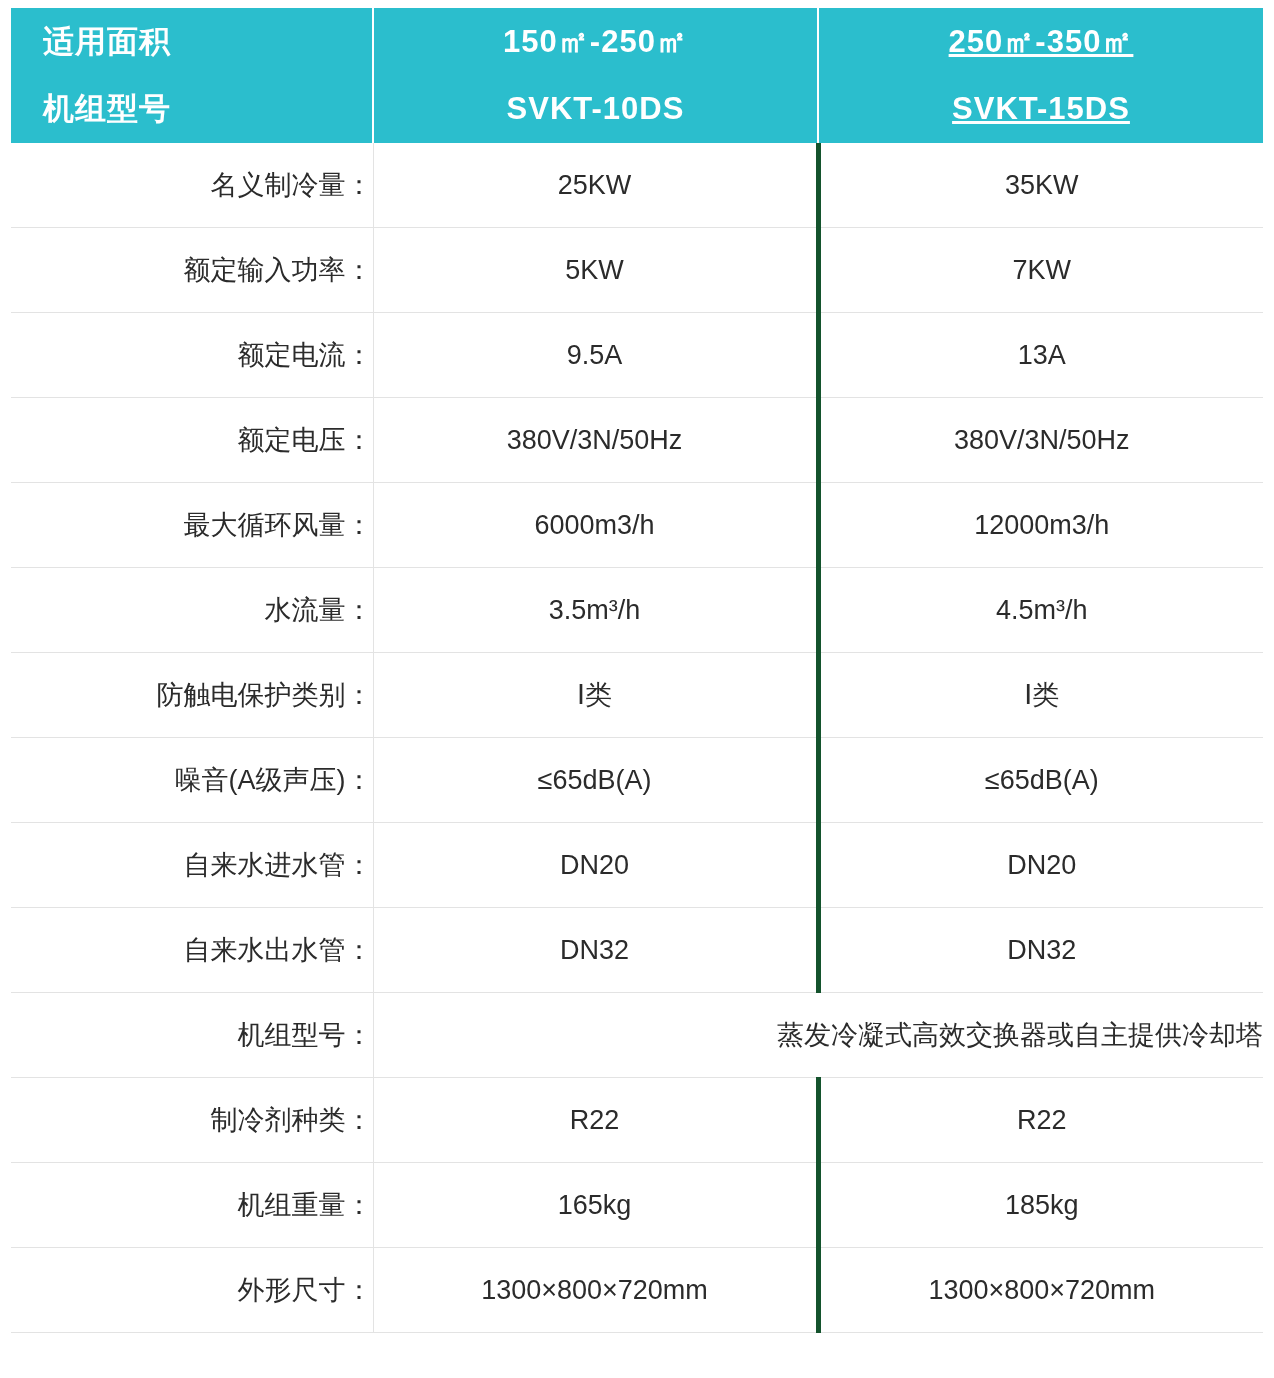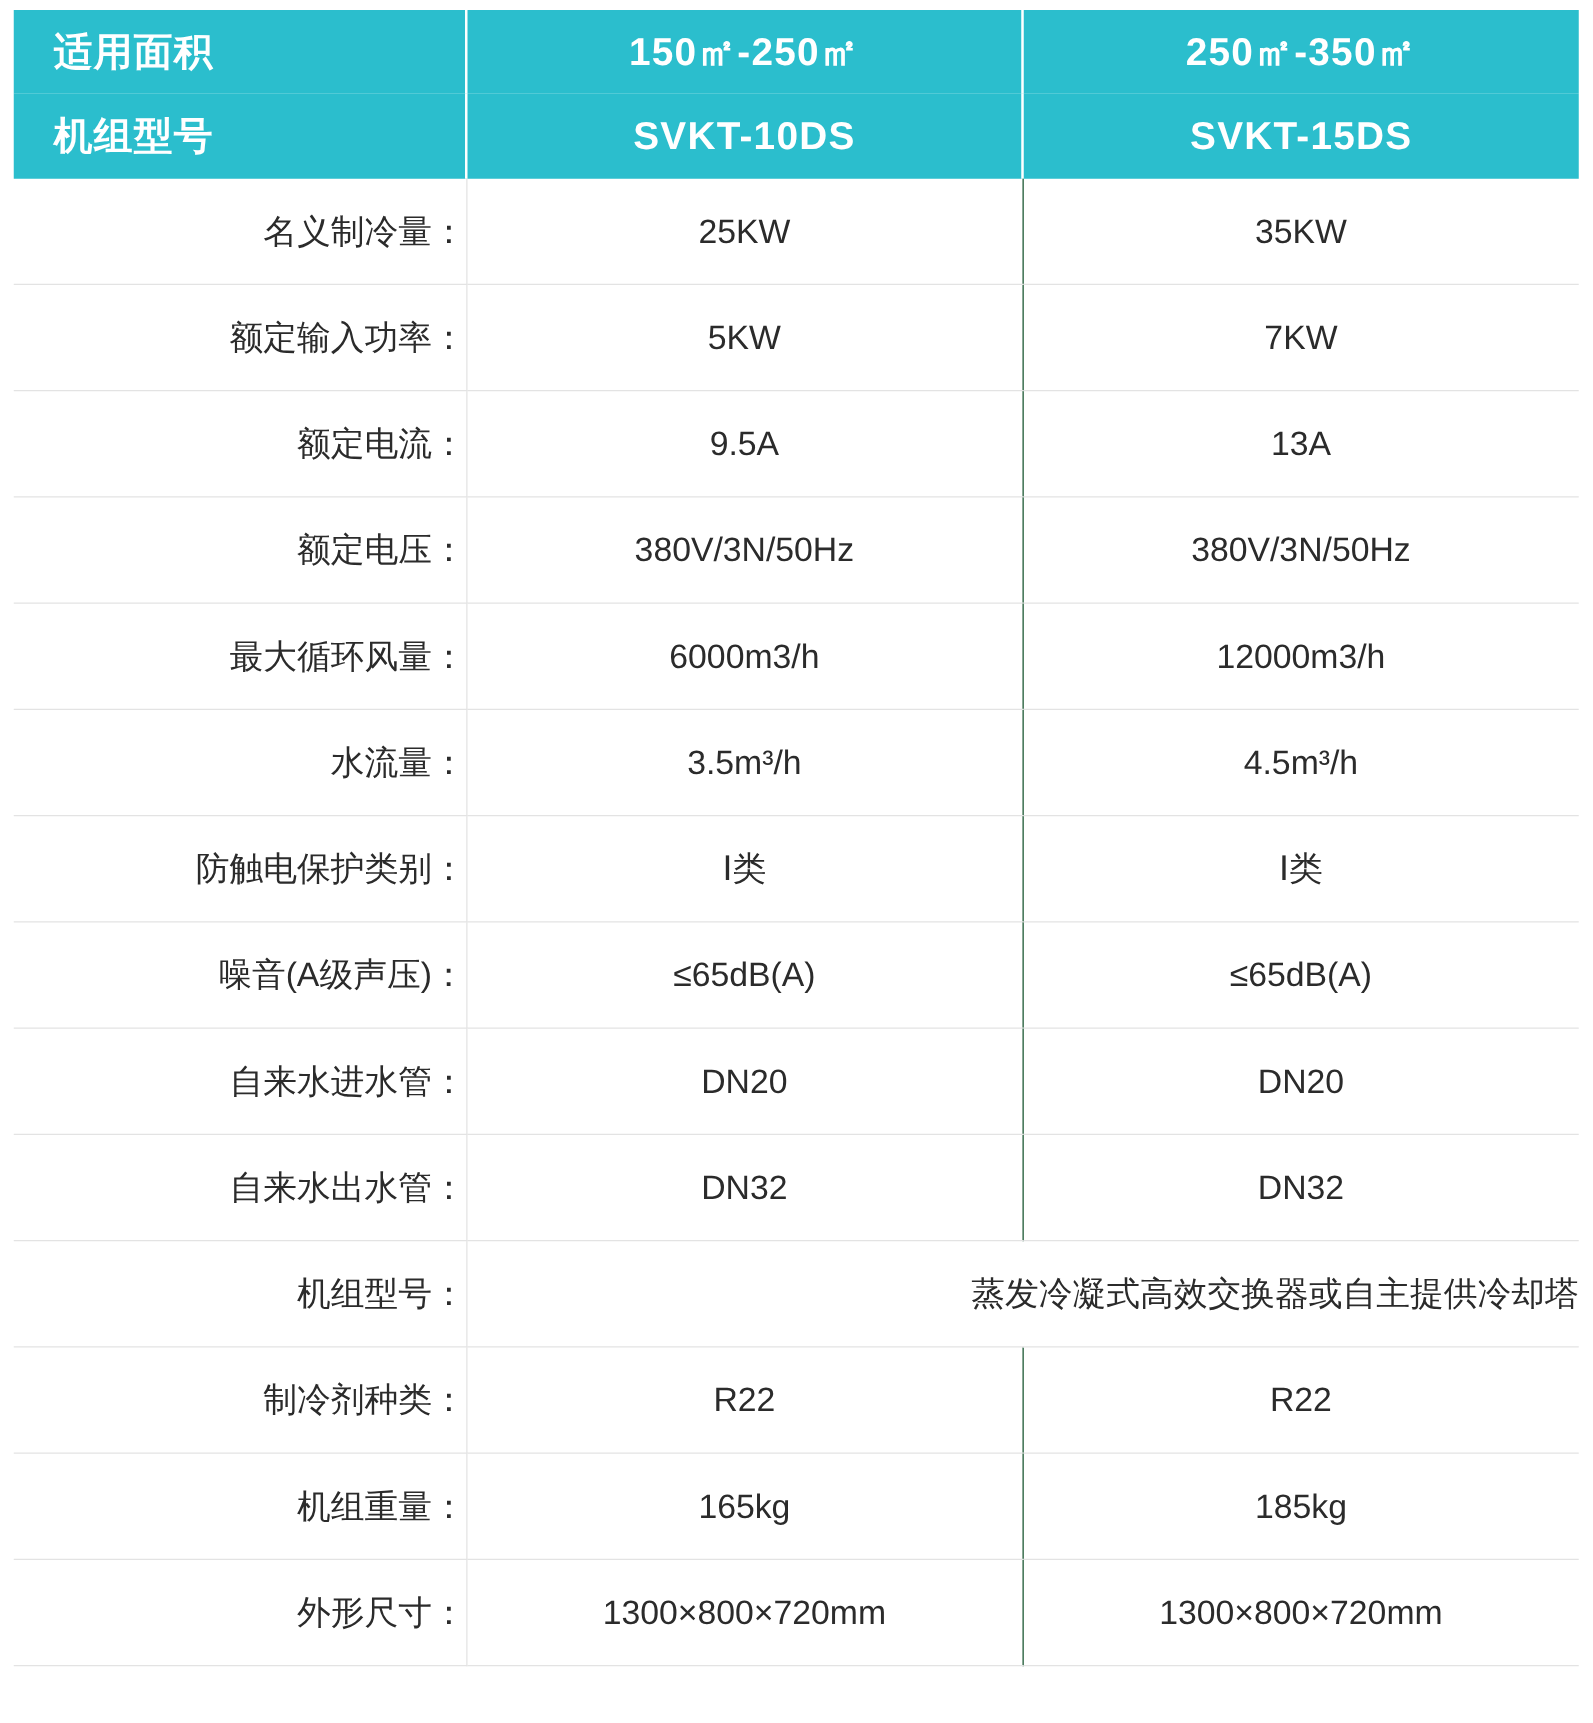--- a/index.html
+++ b/index.html
@@ -39,41 +39,41 @@
   }
   tr.head-row td.label {
     text-align: left;
     padding-left: 32px;
     border-right: 2px solid #ffffff;
   }
   tr.head-row td.val {
     text-align: center;
     border-right: 2px solid #ffffff;
   }
-  tr.head-row td.val.last { border-right: none; }
+  tr.head-row td.val.last { border-right: none; text-decoration: underline; }
 
   tr.head-row.second td { height: 68px; }
 
   
   tr.data-row td {
     height: 84px;
     font-size: 27px;
     border-bottom: 1px solid #e3e3e3;
     vertical-align: middle;
   }
   tr.data-row td.label {
     text-align: right;
     padding-left: 68px;
     border-right: 1px solid #e3e3e3;
     color: #2b2b2b;
   }
   tr.data-row td.val {
     text-align: center;
     color: #2b2b2b;
-    border-right: 1px solid #14532d;
+    border-right: 5px solid #14532d;
   }
   tr.data-row td.val.last {
     border-right: none;
   }
   tr.data-row.last-row td {
     border-bottom: 1px solid #e3e3e3;
   }
   td.span-val {
     text-align: right;
     border-right: none;

